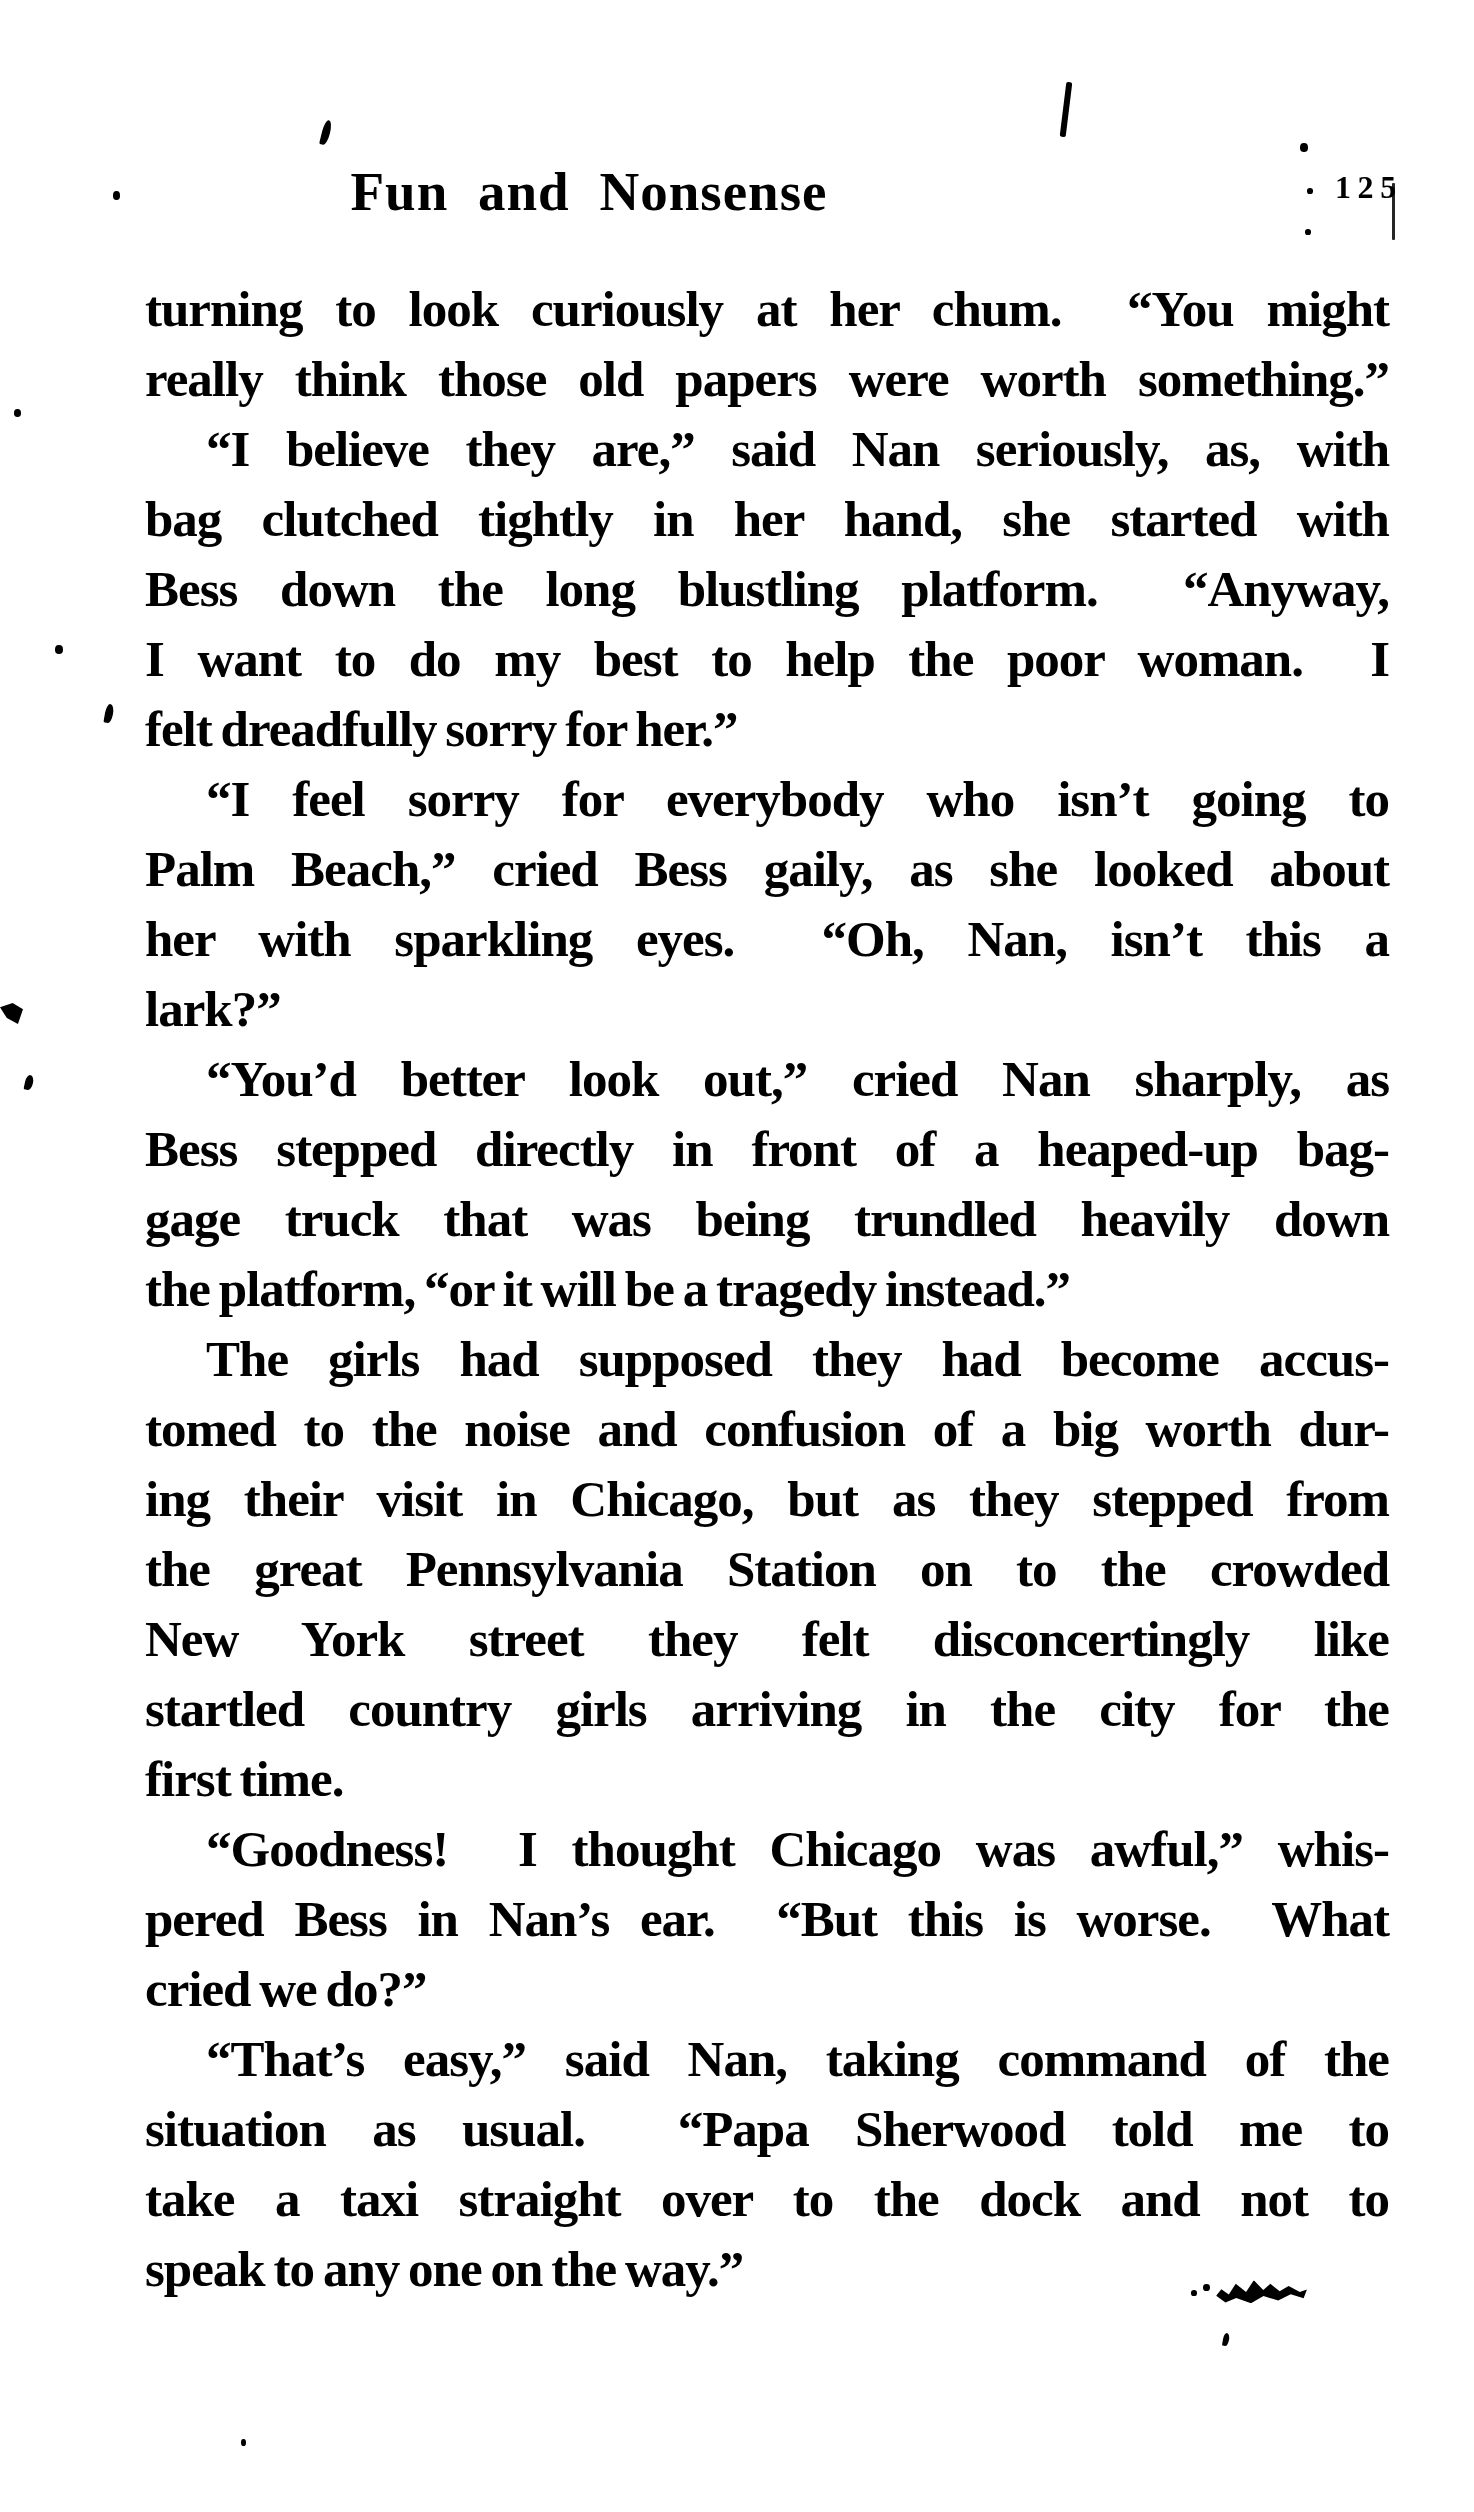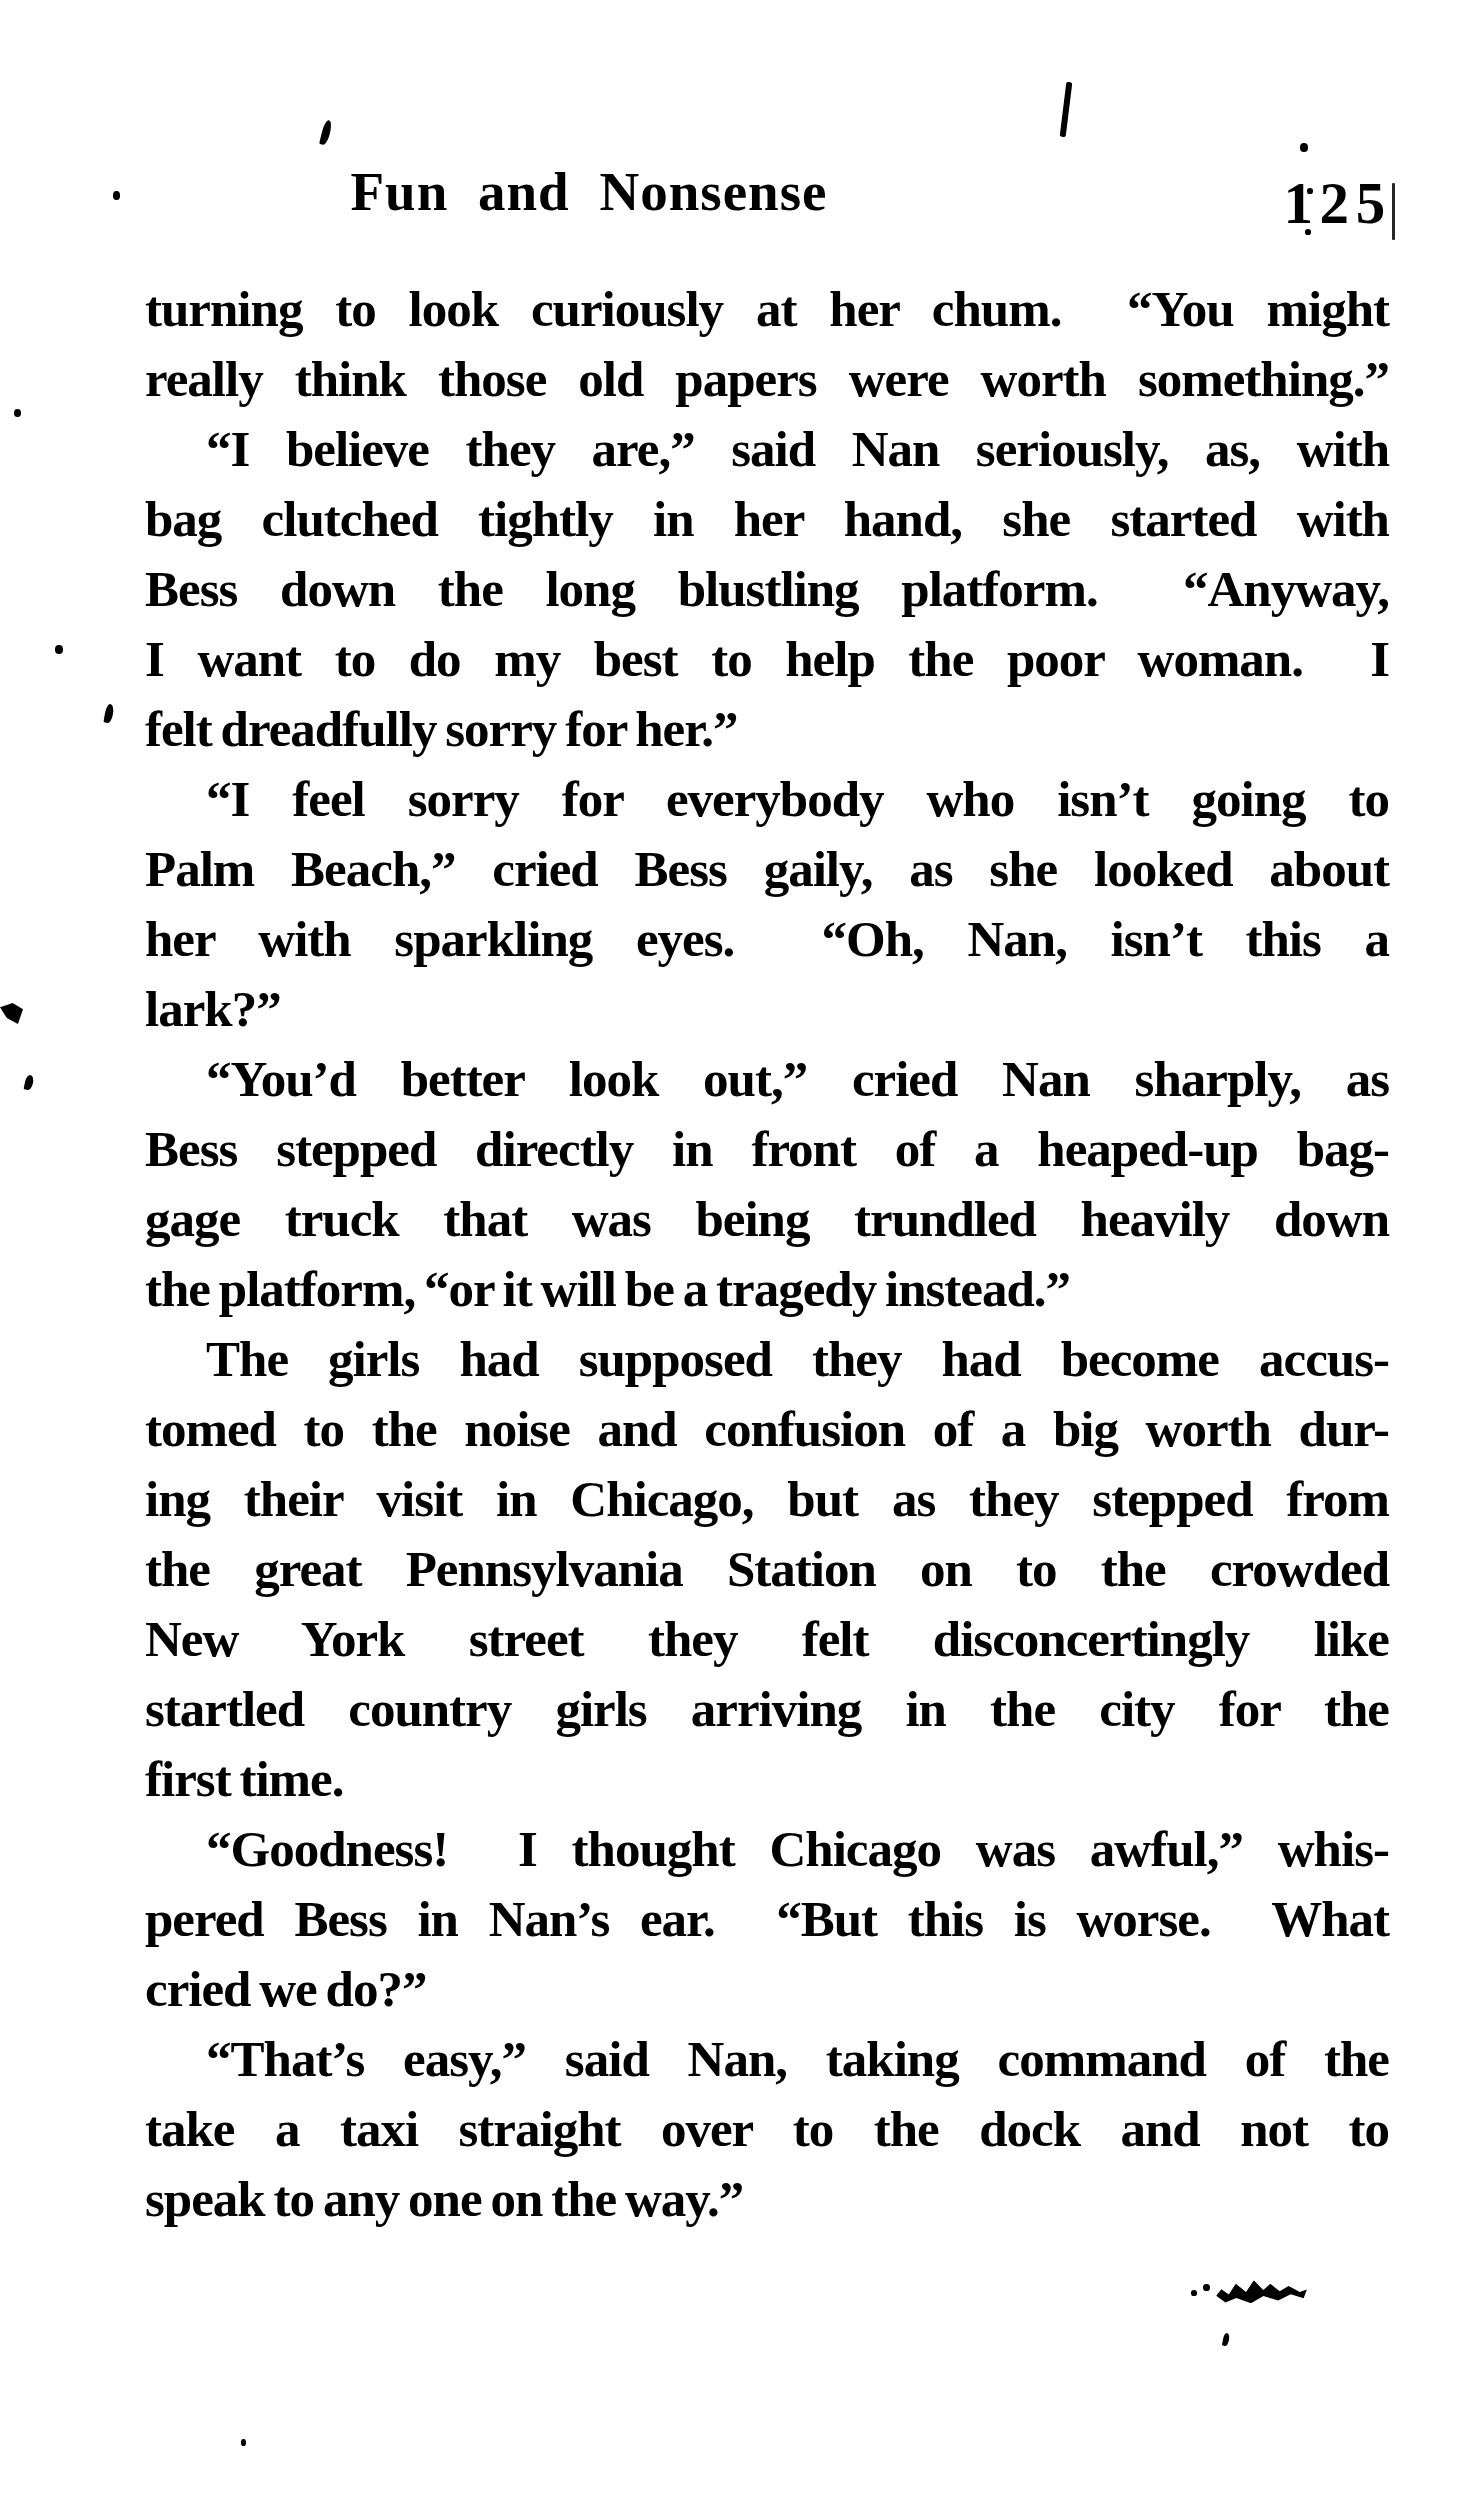--- a/index.html
+++ b/index.html
@@ -19,22 +19,22 @@
     left: 0; top: 160px; width: 1178px;
     text-align: center;
     font-size: 55px;
     font-weight: 700;
     word-spacing: 15px;
     letter-spacing: 1px;
     white-space: nowrap;
   }
   .page-number {
     position: absolute;
-    top: 169px; right: 82px;
-    font-size: 59px;
+    top: 169px; right: 71px;
+    font-size: 32px;
     font-weight: 700;
     letter-spacing: 6.7px;
   }
   
   .text-block {
     position: absolute;
     left: 117px; top: 274px;
     width: 1272px;
     font-size: 51px;
     font-weight: 700;
@@ -93,20 +93,21 @@
       <div class="line">tomed to the noise and confusion of a big worth dur-</div>
       <div class="line">ing their visit in Chicago, but as they stepped from</div>
       <div class="line">the great Pennsylvania Station on to the crowded</div>
       <div class="line">New York street they felt disconcertingly like</div>
       <div class="line">startled country girls arriving in the city for the</div>
       <div class="line no-just">first time.</div>
       <div class="line indent">“Goodness!  I thought Chicago was awful,” whis-</div>
       <div class="line">pered Bess in Nan’s ear.  “But this is worse.  What</div>
       <div class="line no-just">cried we do?”</div>
       <div class="line indent">“That’s easy,” said Nan, taking command of the</div>
+      <div class="line">situation as usual.  “Papa Sherwood told me to</div>
       <div class="line">take a taxi straight over to the dock and not to</div>
       <div class="line no-just">speak to any one on the way.”</div>
     </main>
 
   <div id="specks">
       <div class="speck speck--slash" style="left: 1063px; top: 82px; width: 5.7px; height: 55px; transform: rotate(7deg);"></div>
       <div class="speck speck--comma" style="left: 322px; top: 120px; width: 7.6px; height: 25px; transform: rotate(14deg);"></div>
       <div class="speck speck--dot" style="left: 1300px; top: 143px; width: 7.6px; height: 8.6px;"></div>
       <div class="speck speck--dot" style="left: 1307px; top: 188px; width: 5.7px; height: 5.7px;"></div>
       <div class="speck speck--dot" style="left: 1305px; top: 229px; width: 5.7px; height: 5.7px;"></div>

